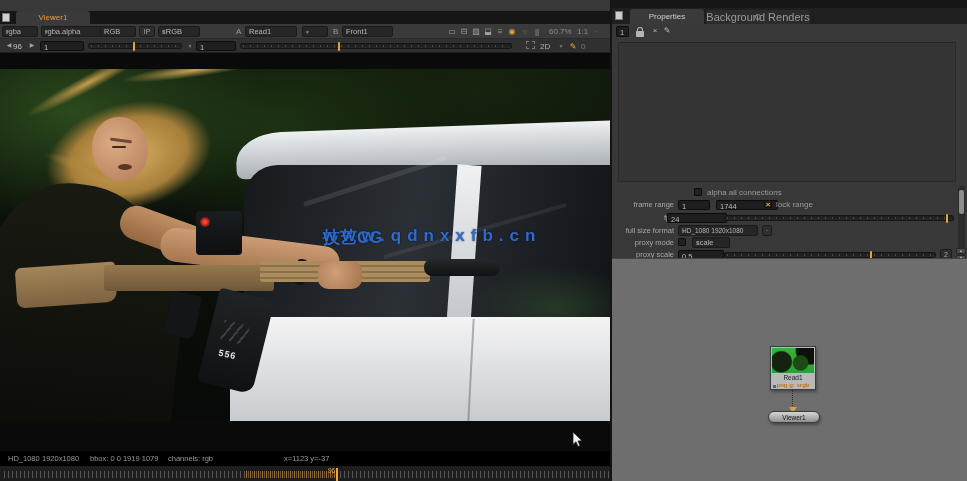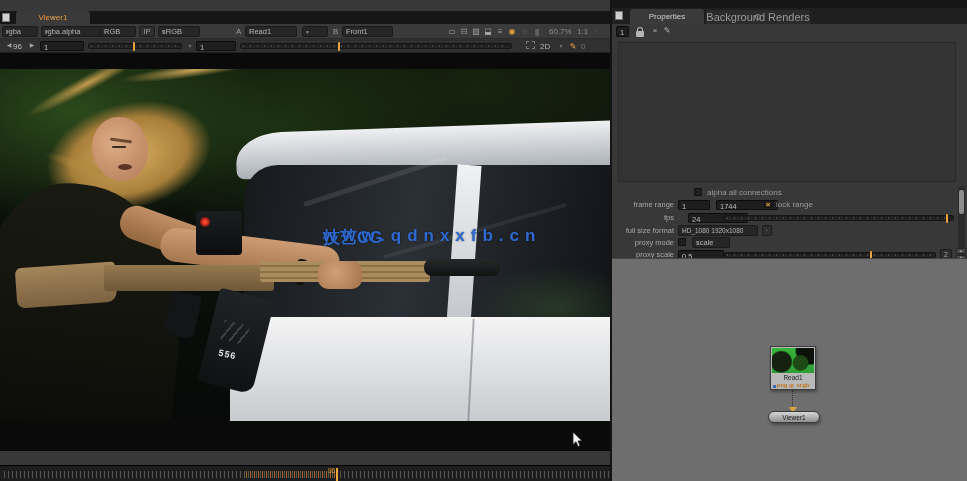--- a/index.html
+++ b/index.html
@@ -289,20 +289,27 @@
 
   <div class="watermark">
     <span>技艺CG</span>
     <span class="wm-url">www.qdnxxfb.cn</span>
   </div>
 
   <svg class="cursor" width="11" height="17" viewBox="0 0 11 17">
     <path d="M1,1 L1,13.5 L4,10.8 L6,15.5 L8,14.6 L6,10 L10,9.8 Z" fill="#f2f2f2" stroke="#222" stroke-width="0.8"></path>
   </svg>
 
+  <div class="row statusbar">
+    <span style="left:8px">HD_1080</span>
+    <span style="left:42px">1920x1080</span>
+    <span style="left:90px">bbox: 0 0 1919 1079</span>
+    <span style="left:168px">channels: rgb</span>
+    <span style="left:284px">x=1123 y=-37</span>
+  </div>
 
   <div class="ruler">
     <div class="ticks"></div>
     <div class="cache"></div>
     <span class="playlabel">96</span>
     <div class="playhead"></div>
   </div>
 
   <div class="rpane">
     <div class="rtopstrip"></div>
@@ -339,21 +346,21 @@
     <div class="krow" style="top:198px">
       <span class="klabel">frame range</span>
       <div class="fld" style="left:66px;width:32px">1</div>
       <div class="fld" style="left:104px;width:62px">1744</div>
       <div class="chk" style="left:152px">×</div>
       <span class="lbl" style="left:164px;top:2px">lock range</span>
     </div>
 
     <div class="krow" style="top:211px">
       <span class="klabel">fps</span>
-      <div class="fld" style="left:76px;width:60px">24</div>
+      <div class="fld" style="left:55px;width:60px">24</div>
       <div class="slider" style="left:112px;width:230px;top:4px">
         <div class="ticks"></div>
         <div class="mark" style="left:97%"></div>
       </div>
     </div>
 
     <div class="krow" style="top:224px">
       <span class="klabel">full size format</span>
       <div class="dd" style="left:66px;width:80px;top:1px;font-size:6.5px">
         <span>HD_1080 1920x1080</span>

